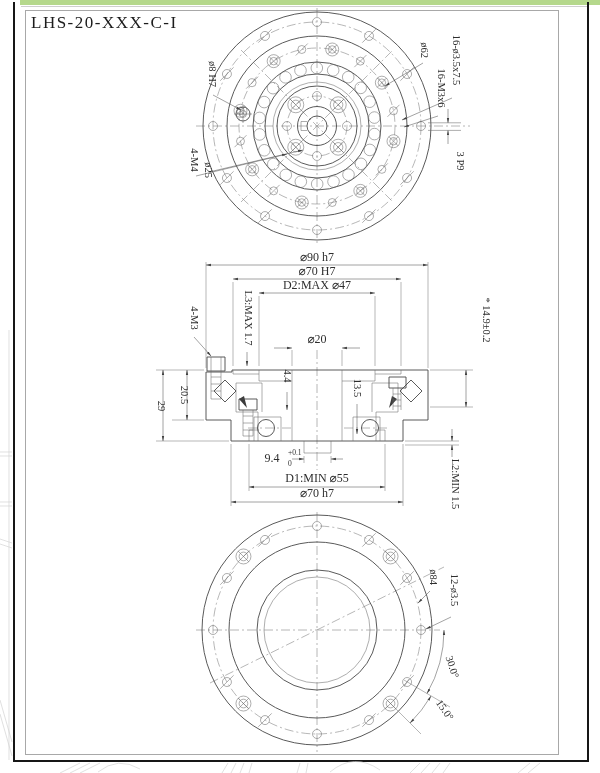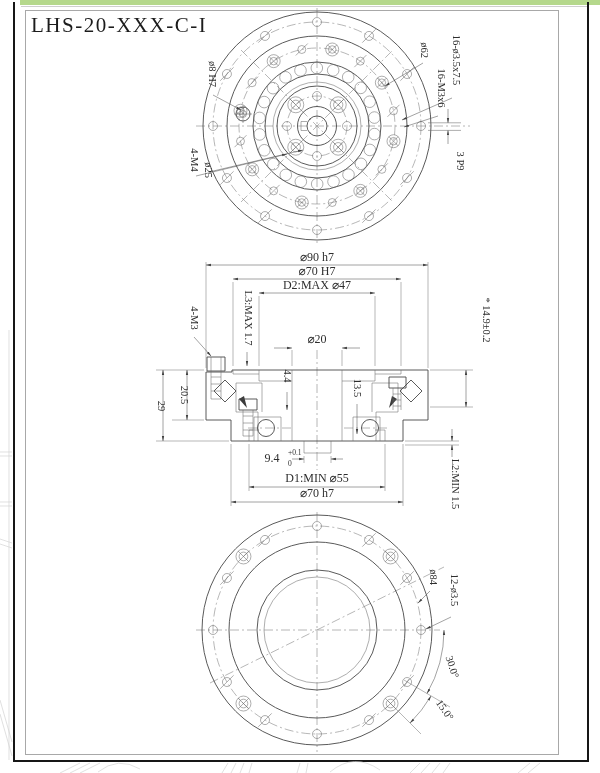--- a/index.html
+++ b/index.html
@@ -5,21 +5,21 @@
   html,body{margin:0;padding:0;background:#ffffff;}
   .page{position:relative;width:600px;height:773px;background:#ffffff;overflow:hidden;
         font-family:"Liberation Serif","DejaVu Serif",serif;}
   .greenbar{position:absolute;left:20px;top:0;width:580px;height:5px;background:#b5d88c;}
   .greyrule{position:absolute;left:21px;top:6px;width:566px;height:1px;background:#cfcfcf;}
   .frame-left{position:absolute;left:13px;top:2px;width:2px;height:760px;background:#161616;}
   .frame-right{position:absolute;left:587px;top:2px;width:2px;height:760px;background:#161616;}
   .frame-bottom{position:absolute;left:13px;top:760px;width:576px;height:2px;background:#161616;}
   .inner-frame{position:absolute;left:25px;top:10px;width:534px;height:745px;
                border:1px solid #a8a8a8;box-sizing:border-box;}
-  .title{position:absolute;left:31px;top:13px;font-size:21px;letter-spacing:1.5px;color:#1c1c1c;}
+  .title{position:absolute;left:31px;top:13px;font-size:17px;letter-spacing:1.5px;color:#1c1c1c;}
   svg{position:absolute;left:0;top:0;}
   .ln{fill:none;stroke:#474747;stroke-width:.9;}
   .thin{fill:none;stroke:#6a6a6a;stroke-width:.55;}
   .cl{fill:none;stroke:#7b7b7b;stroke-width:.55;stroke-dasharray:9 3 2 3;}
   .dim{fill:none;stroke:#575757;stroke-width:.55;marker-start:url(#arr);marker-end:url(#arr);}
   .ext{fill:none;stroke:#6f6f6f;stroke-width:.5;}
   .lead{fill:none;stroke:#575757;stroke-width:.55;marker-end:url(#arr);}
   .txt{font-family:"Liberation Serif","DejaVu Serif",serif;font-size:10.5px;fill:#2e2e2e;}
   .txtm{font-family:"Liberation Serif","DejaVu Serif",serif;font-size:12px;fill:#2e2e2e;}
   .txts{font-family:"Liberation Serif","DejaVu Serif",serif;font-size:7.5px;fill:#2e2e2e;}

